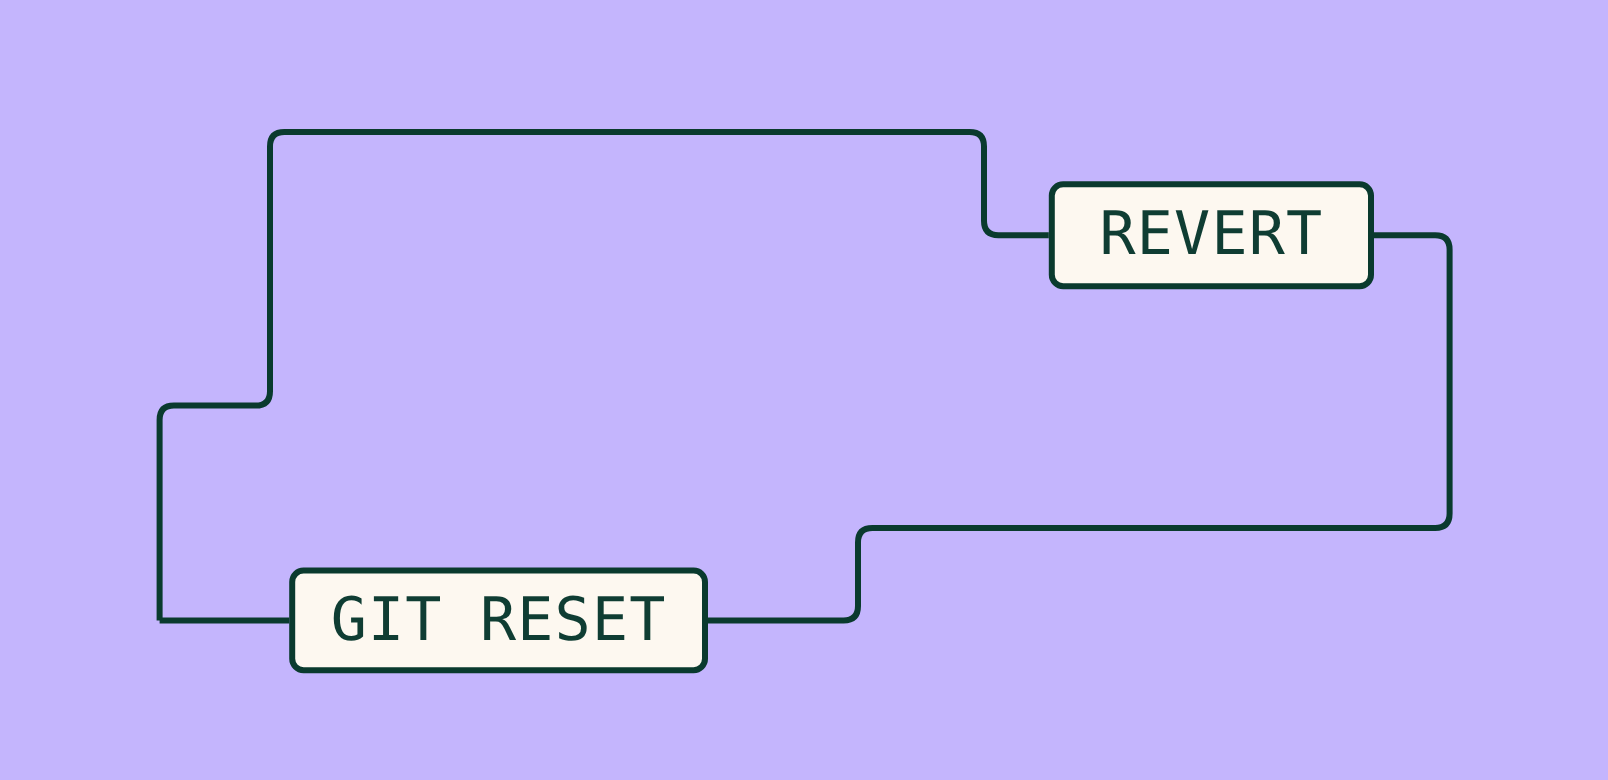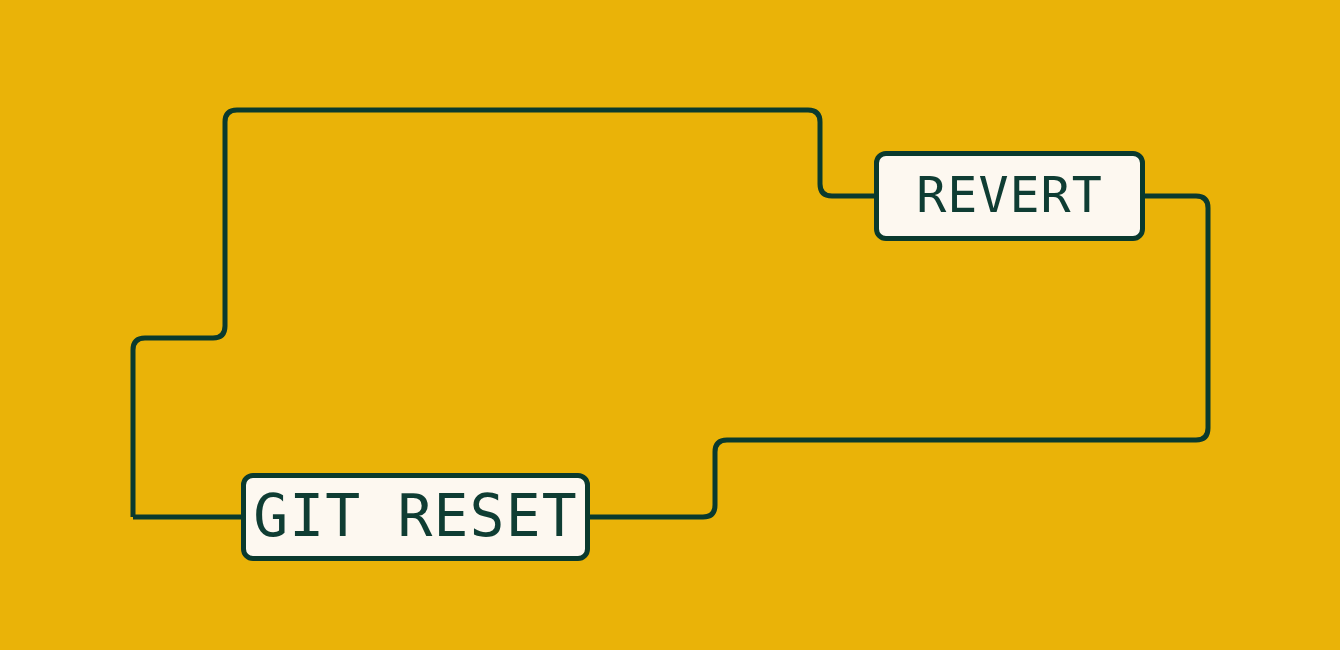--- a/index.html
+++ b/index.html
@@ -9,21 +9,21 @@
   body {
     width: 1340px;
     height: 650px;
     overflow: hidden;
     font-family: "DejaVu Sans Mono", monospace;
   }
   #stage {
     position: relative;
     width: 1340px;
     height: 650px;
-    background: #eab308;
+    background: #c4b5fd;
   }
   #wires {
     position: absolute;
     inset: 0;
     width: 1340px;
     height: 650px;
     display: block;
   }
   .node {
     position: absolute;
@@ -48,21 +48,21 @@
     width: 271px;
     height: 90px;
     font-size: 50px;
     z-index: 3;
   }
   #node-git-reset {
     left: 241px;
     top: 473px;
     width: 349px;
     height: 88px;
-    font-size: 58px;
+    font-size: 50px;
     z-index: 3;
   }
   .node-label {
     display: block;
     transform: translateY(-1px);
   }
 </style>
 </head>
 <body>
 

